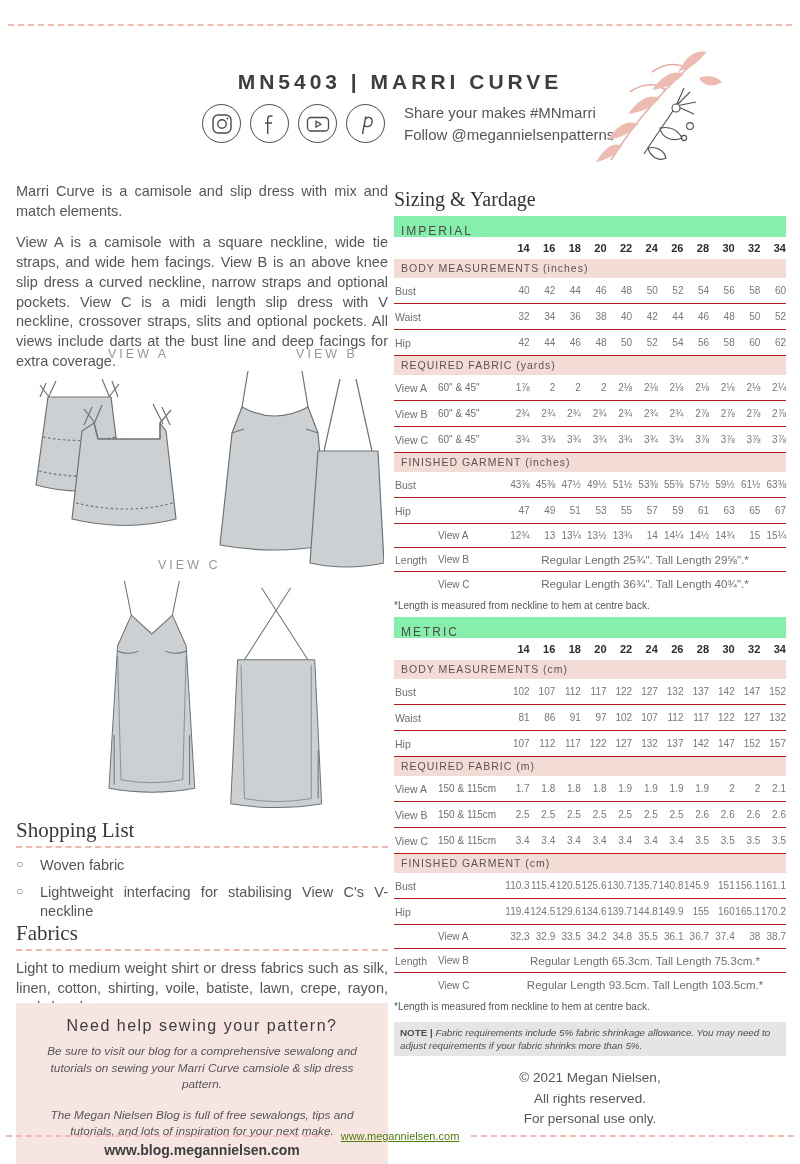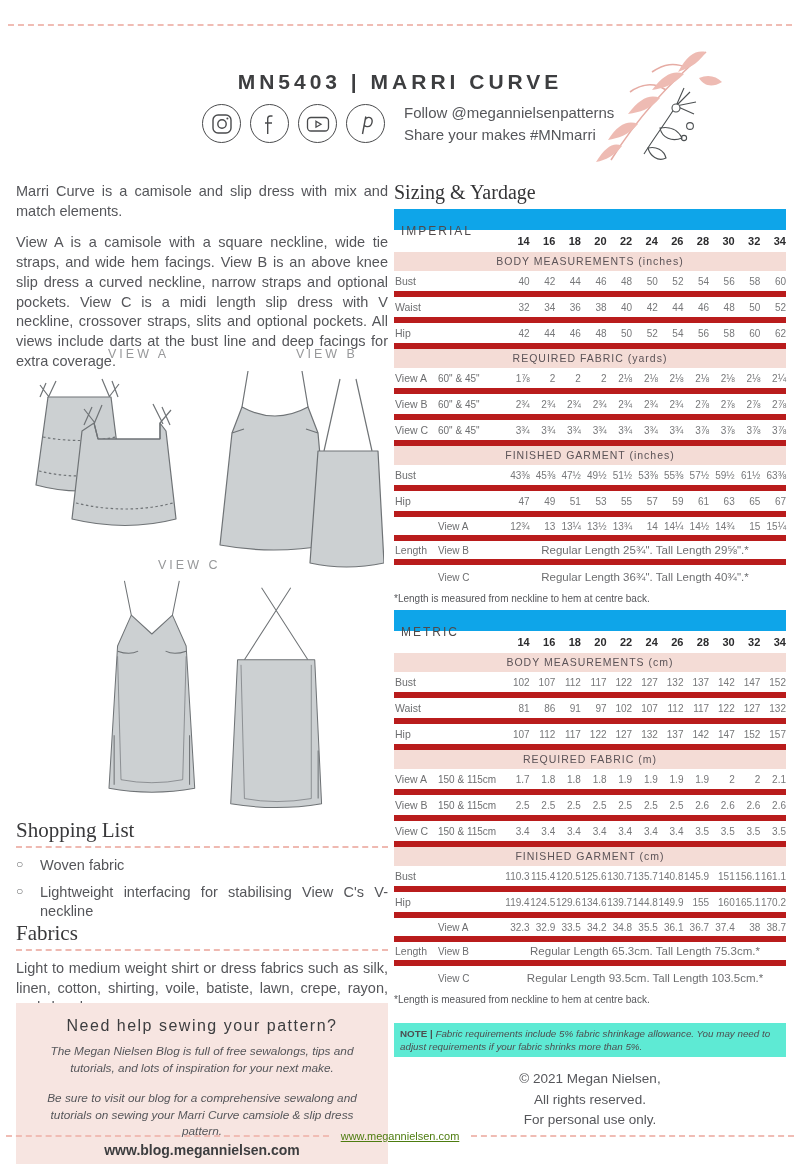--- a/index.html
+++ b/index.html
@@ -41,37 +41,37 @@
   .shop-bullet { width:24px; flex:0 0 24px; font-size:12px; color:#6d6e70; padding-top:1px;}
   #fabrics { top:921px; }
   #helpbox { top:1003px; background:#f7e5e1; padding:14px 18px 13px 18px; text-align:center; }
   .help-title { font-size:16px; letter-spacing:1.5px; color:#3c3d3f; font-weight:400; margin-bottom:8px;}
   .help-p { font-style:italic; font-size:11.8px; color:#55565a; line-height:1.4; }
   .help-p + .help-p { margin-top:14px; }
   .help-url { font-size:14px; font-weight:bold; color:#3c3d3f; margin-top:2px; }
 
   
   .rightcol { position:absolute; left:394px; top:181px; width:392px; }
-  .sizing-head { font-family:"Liberation Serif", serif; font-weight:400; font-size:20px; color:#353537; margin-bottom:5px; }
-  .band-dark { background:#0ea5e9; color:#4f4a4b; font-size:12px; letter-spacing:2px;
-    padding:15px 7px 2px 7px; height:21px; }
+  .sizing-head { font-family:"Liberation Serif", serif; font-weight:400; font-size:20px; color:#353537; margin-bottom:5px;margin-top:7px; }
+  .band-dark { background:#86efac; color:#4f4a4b; font-size:12px; letter-spacing:2px;
+    padding:8px 7px 2px 7px; height:21px; }
   .band-light { background:#f4dcd6; color:#5b5357; font-size:10.5px; letter-spacing:1px;
-    padding:3px 7px 2px 7px; height:19px;text-align:center; }
+    padding:3px 7px 2px 7px; height:19px; }
   .trow { display:grid; grid-template-columns:44px 66px repeat(11,1fr); align-items:center;
-    border-bottom:6px solid #b91c1c; height:26px; }
+    border-bottom:1px solid #b91c1c; height:26px; }
   .trow.sizes { height:22px; border-bottom:none; }
   .trow.lenrow { height:24px; }
   .trow:last-child { border-bottom:none; }
   .tlabel { font-size:10.5px; color:#6d6e70; padding-left:1px; white-space:nowrap; }
   .tsub { font-size:10px; color:#6d6e70; white-space:nowrap; }
   .tval { font-size:10px; color:#77787a; text-align:right; white-space:nowrap; }
   .sizes .tval { font-size:11px; font-weight:bold; color:#2c2c2e; }
   .tspan { grid-column:3 / span 11; font-size:11.5px; color:#6d6e70; text-align:center; }
   .footnote { font-size:10px; color:#55565a; margin:4px 0 6px 0; }
-  .notebox { background:#5eead4; font-size:9.8px; color:#4d4e50; padding:4px 6px; line-height:1.35; margin-top:18px;}
+  .notebox { background:#e5e5e5; font-size:9.8px; color:#4d4e50; padding:4px 6px; line-height:1.35; margin-top:10px;}
   .notebox .nlabel { font-weight:bold; font-style:normal; }
   .notebox .ntext { font-style:italic; }
   .copyright { text-align:center; font-size:13.5px; color:#55565a; line-height:1.5; margin-top:12px; }
 
   
   .footer { position:absolute; left:0; right:0; top:1130px; display:flex; align-items:center; padding:0 6px; }
   .footer .rule { flex:1; border-top:2px dashed #f0bcb4; }
   .footer .furl { padding:0 12px; font-size:11px; color:#4d7c0f;text-decoration:underline; }
   svg { display:block; }
 </style>
@@ -100,22 +100,22 @@
       <rect x="1.5" y="4.5" width="21" height="13.5" rx="3.5"></rect>
         <path d="M10 8.2 L15 11.2 L10 14.2 Z"></path>
     </svg>
   </span>
   <span class="sicon">
     <svg width="22" height="22" viewBox="0 0 22 22" fill="none" stroke="currentColor" stroke-width="1.4">
       <path d="M7.5 21 L10.8 3.5 M9.8 7.5 c0.8 -2.2 2.5 -3.3 4.3 -3.1 c2.3 0.3 3.4 2.1 3 4.6 c-0.5 3 -2.7 4.8 -5.2 4.6 c-1.5 -0.1 -2.5 -0.9 -3 -2"></path>
     </svg>
   </span>
   <span class="share-txt">
+    <div>Share your makes #MNmarri</div>
     <div>Follow @megannielsenpatterns</div>
-    <div>Share your makes #MNmarri</div>
   </span>
 </div>
 
 <svg class="floral" width="170" height="132" viewBox="0 0 170 132">
   <g stroke="#e6aca4" fill="none" stroke-width="1.6">
     <path d="M150 10 C120 35 85 70 55 118"></path>
     <path d="M132 26 C118 20 108 22 96 30"></path>
     <path d="M110 48 C98 40 85 42 74 50"></path>
   </g>
   <g fill="#eebbb3">
@@ -208,22 +208,22 @@
 </div>
 
 <div class="leftcol" id="fabrics" style="position:absolute;">
   <h2 class="script">Fabrics</h2>
   <div class="dashed-under"></div>
   <p class="ptxt">Light to medium weight shirt or dress fabrics such as silk, linen, cotton, shirting, voile, batiste, lawn,  crepe, rayon, and chambray.</p>
 </div>
 
 <div class="leftcol" id="helpbox" style="position:absolute;">
   <div class="help-title">Need help sewing your pattern?</div>
+  <p class="help-p">Be sure to visit our blog for a comprehensive sewalong and tutorials on sewing your Marri Curve camsiole &amp; slip dress pattern.</p>
   <p class="help-p">The Megan Nielsen Blog is full of free sewalongs,  tips and tutorials, and lots of inspiration for your next make.</p>
-  <p class="help-p">Be sure to visit our blog for a comprehensive sewalong and tutorials on sewing your Marri Curve camsiole &amp; slip dress pattern.</p>
   <div class="help-url">www.blog.megannielsen.com</div>
 </div>
 
 <div class="rightcol">
   <div class="sizing-head">Sizing &amp; Yardage</div>
   <div id="imperial-table">
       <div class="band-dark">IMPERIAL</div>
       <div class="trow sizes">
         <span class="tlabel"></span>
         <span class="tsub"></span>

